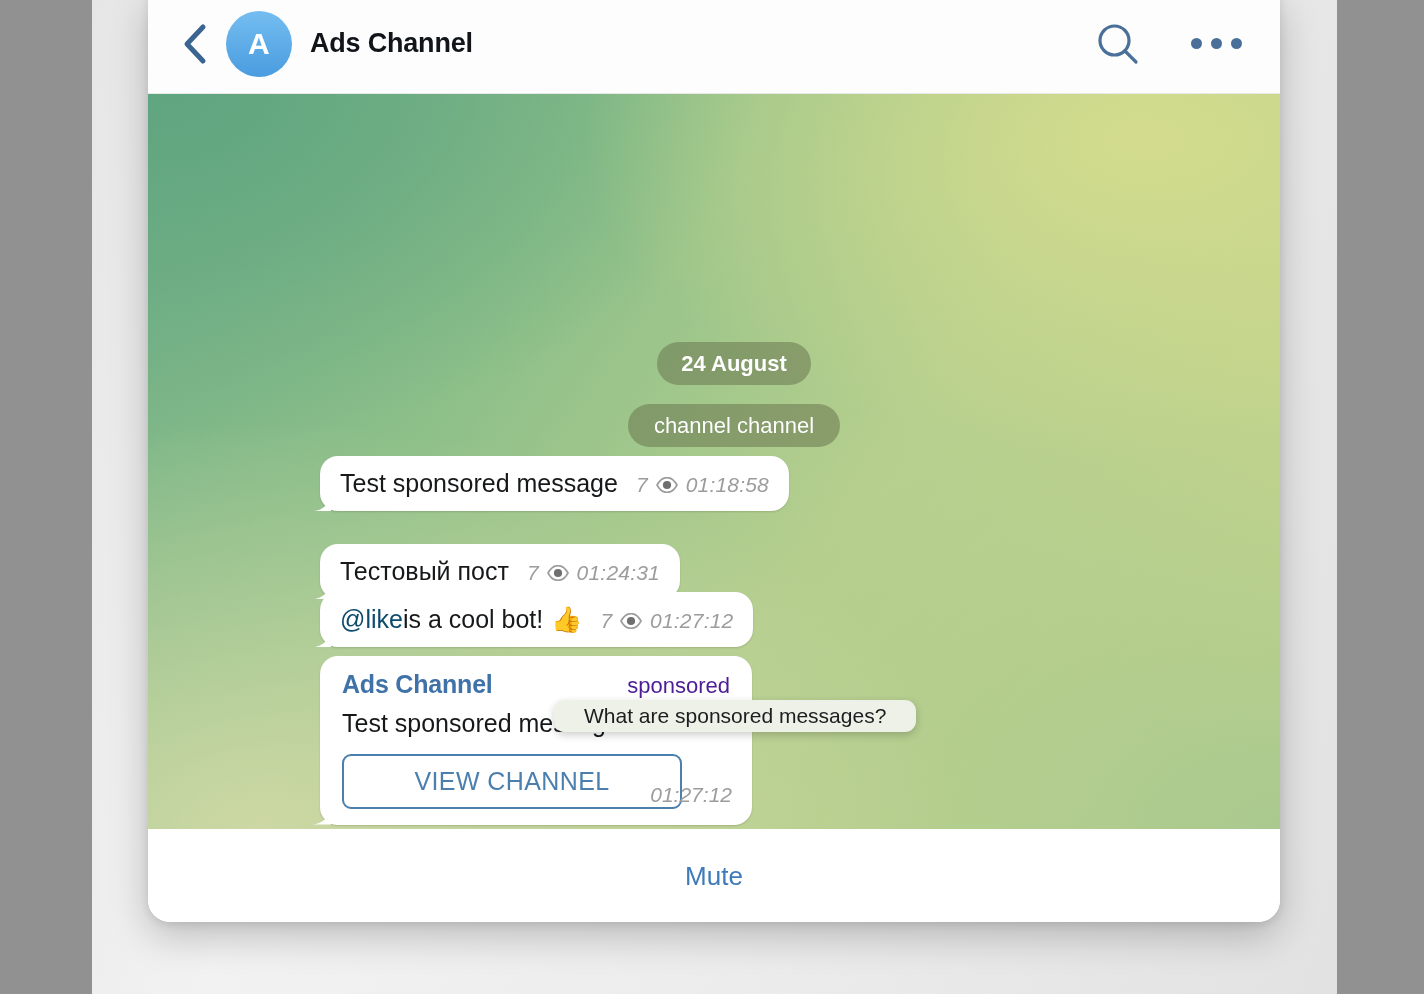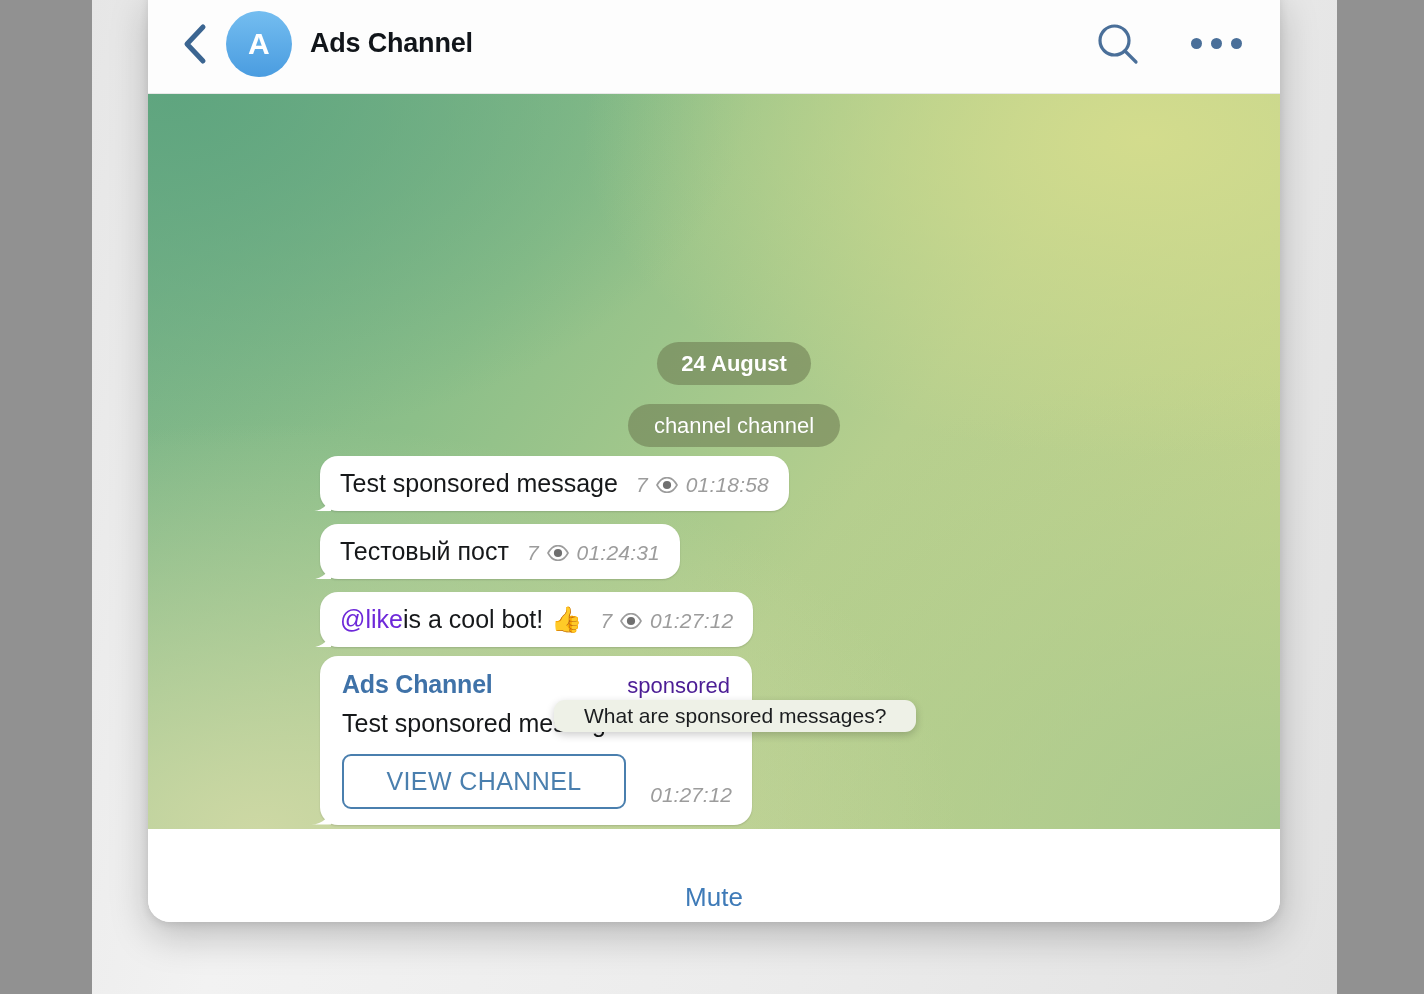--- a/index.html
+++ b/index.html
@@ -192,21 +192,21 @@
     display: flex;
     align-items: baseline;
     white-space: nowrap;
   }
   .msg-text {
     font-size: 25px;
     color: #16181a;
     line-height: 1.25;
   }
   .msg-link {
-    color: #6d28d9;
+    color: #0c4a6e;
     text-align: center;
   }
   .emoji {
     font-size: 25px;
     margin-left: 8px;
   }
   .meta {
     display: inline-flex;
     align-items: center;
     gap: 8px;
@@ -261,21 +261,21 @@
     color: #16181a;
     margin-top: 8px;
     line-height: 1.3;
   }
   .sp-footer {
     position: relative;
     margin-top: 14px;
   }
   .sp-btn {
     display: block;
-    width: 284px;
+    width: 340px;
     text-align: center;
     border: 2px solid #4a7fae;
     border-radius: 9px;
     color: #4a7fae;
     font-size: 25px;
     padding: 11px 0;
     background: transparent;
     cursor: pointer;
     letter-spacing: 0.4px;
     font-family: inherit;
@@ -302,21 +302,21 @@
     box-shadow: 0 3px 9px rgba(0,0,0,0.20);
     white-space: nowrap;
     cursor: pointer;
   }
 
   
   #bottom-bar {
     height: 94px;
     background: #ffffff;
     display: flex;
-    align-items: flex-end;
+    align-items: center;
     justify-content: center;
   }
   #mute-button {
     font-size: 26px;
     color: #3f7bb8;
     cursor: pointer;
     padding: 10px 40px;
     background: transparent;
     border: none;
     font-family: inherit;
@@ -381,21 +381,21 @@
                 <svg width="22" height="16" viewBox="0 0 22 16">
                   <path d="M1,8 C4,2.4 8,0.6 11,0.6 C14,0.6 18,2.4 21,8 C18,13.6 14,15.4 11,15.4 C8,15.4 4,13.6 1,8 Z" fill="none" stroke="#9c9c9c" stroke-width="1.6"></path>
                   <circle cx="11" cy="8" r="4.1" fill="#6f6f6f"></circle>
                 </svg>
               </span>
               <span class="time">01:18:58</span>
             </span>
           </div>
         </div>
 
-        <div class="bubble" style="left:172px; top:430px;">
+        <div class="bubble" style="left:172px; top:450px;">
           <div class="bubble-line">
             <span class="msg-text">Тестовый пост</span>
             <span class="meta">
               <span class="views-count">7</span>
               <span class="eye-icon">
                 <svg width="22" height="16" viewBox="0 0 22 16">
                   <path d="M1,8 C4,2.4 8,0.6 11,0.6 C14,0.6 18,2.4 21,8 C18,13.6 14,15.4 11,15.4 C8,15.4 4,13.6 1,8 Z" fill="none" stroke="#9c9c9c" stroke-width="1.6"></path>
                   <circle cx="11" cy="8" r="4.1" fill="#6f6f6f"></circle>
                 </svg>
               </span>

